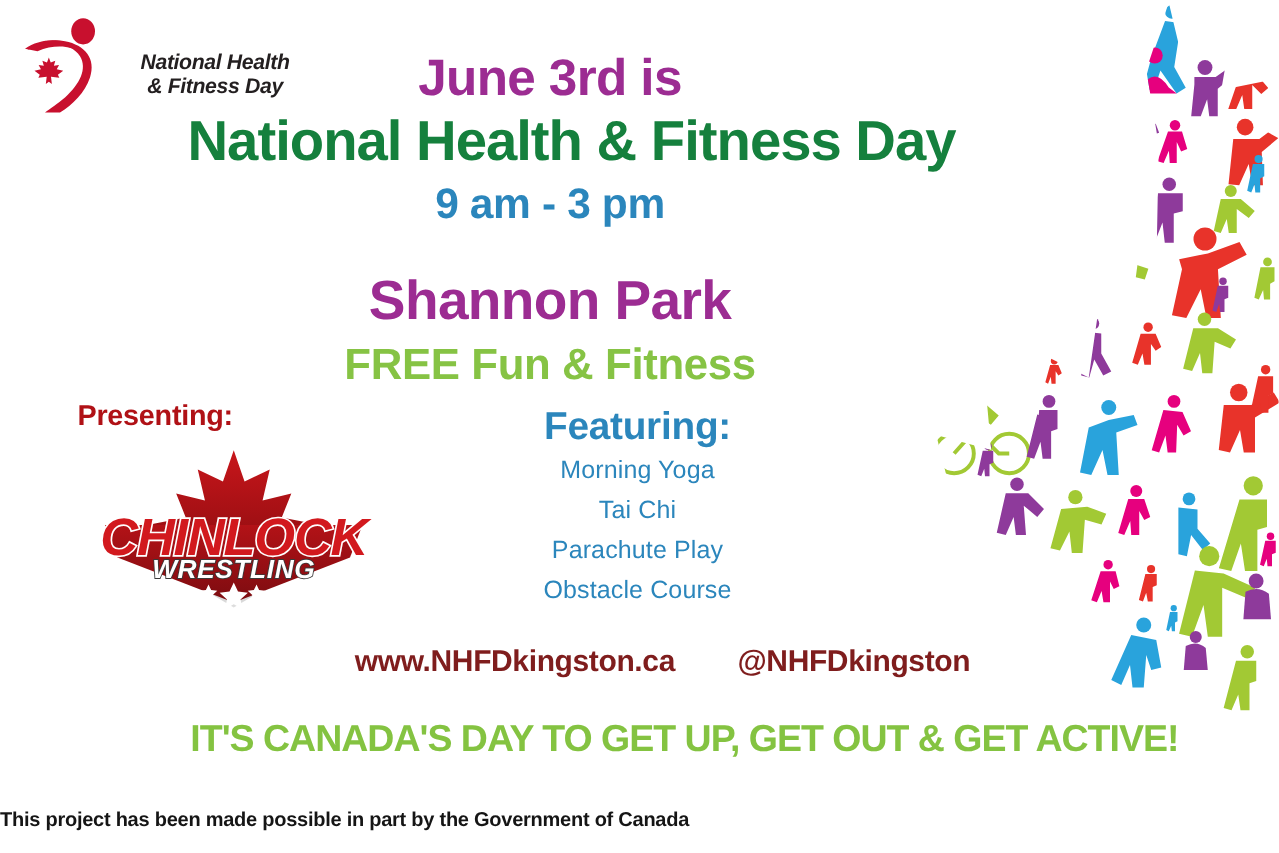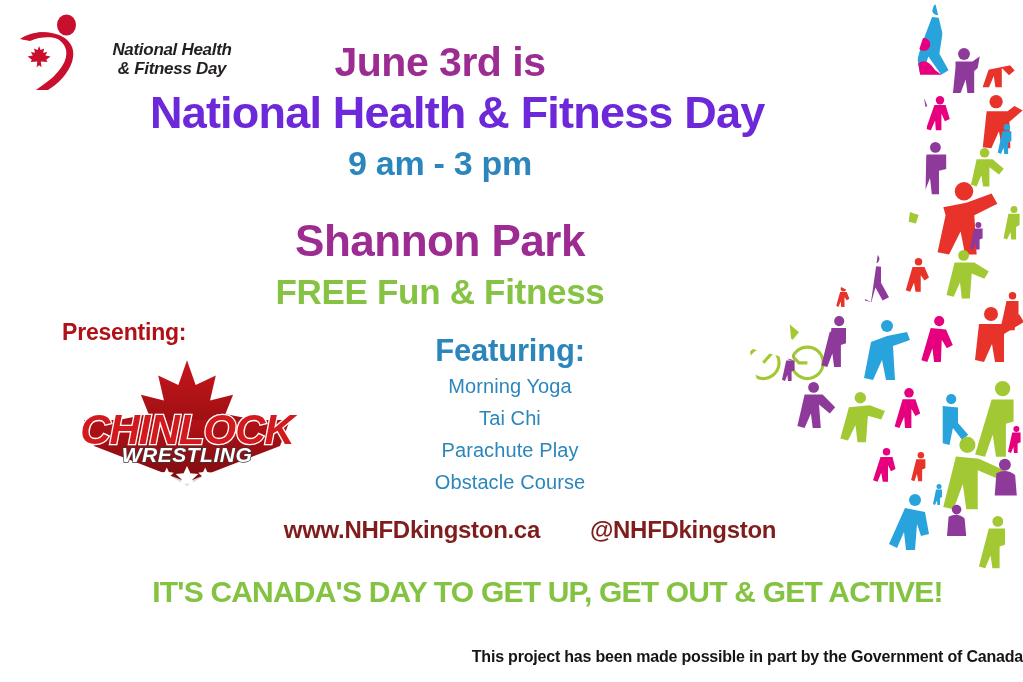--- a/index.html
+++ b/index.html
@@ -65,21 +65,21 @@
     text-align: center;
   }
   .hl-june {
     color: #9c2c92;
     font-size: 41px;
     font-weight: bold;
     line-height: 48px;
     letter-spacing: -0.5px;
   }
   .hl-nhfd {
-    color: #6d28d9;
+    color: #15803d;
     font-size: 45px;
     font-weight: bold;
     line-height: 54px;
     letter-spacing: -0.8px;
     white-space: nowrap;
   }
   .hl-time {
     color: #2b86bc;
     font-size: 34px;
     font-weight: bold;
@@ -102,21 +102,20 @@
     letter-spacing: -0.3px;
   }
 
   
   #featuring-block {
     position: absolute;
     left: 330px;
     top: 322px;
     width: 360px;
     text-align: center;
-    margin-top: 10px;
   }
   .feat-title {
     color: #2b86bc;
     font-size: 31px;
     font-weight: bold;
     line-height: 38px;
     letter-spacing: -0.2px;
   }
   .feat-item {
     color: #2b86bc;
@@ -175,21 +174,21 @@
     letter-spacing: -0.8px;
     margin-left: 36px;
   }
 
   
   #footer-note {
     position: absolute;
     left: 0;
     top: 648px;
     width: 1023px;
-    text-align: right;
+    text-align: left;
     color: #151515;
     font-size: 16px;
     font-weight: bold;
     letter-spacing: -0.2px;
   }
 </style>
 </head>
 <body>
 
 <div id="poster">

